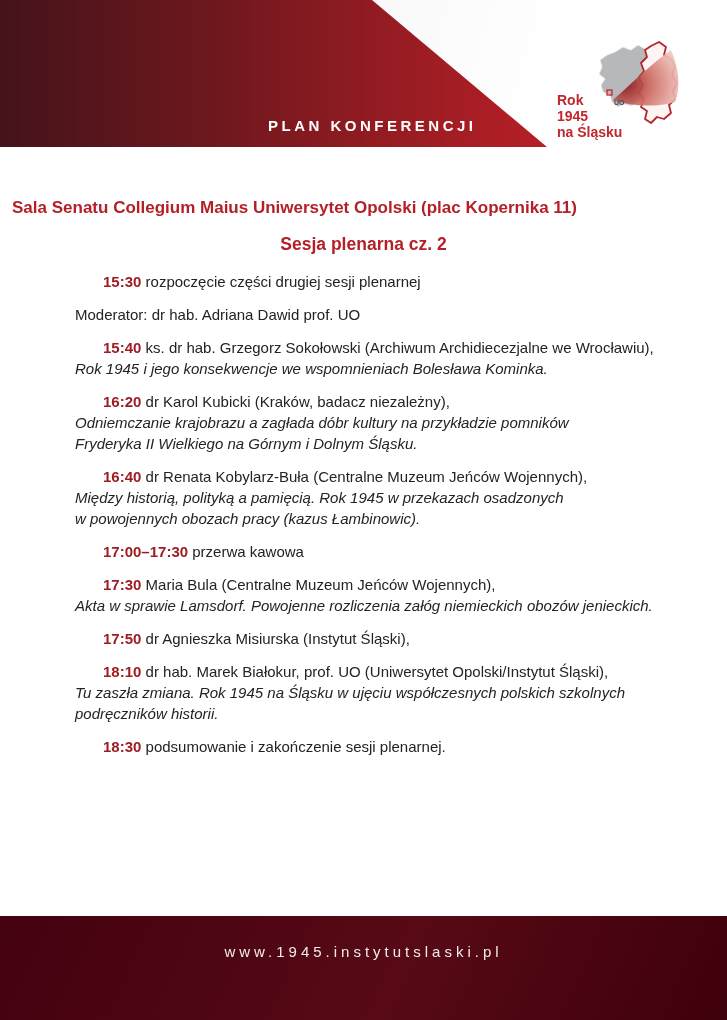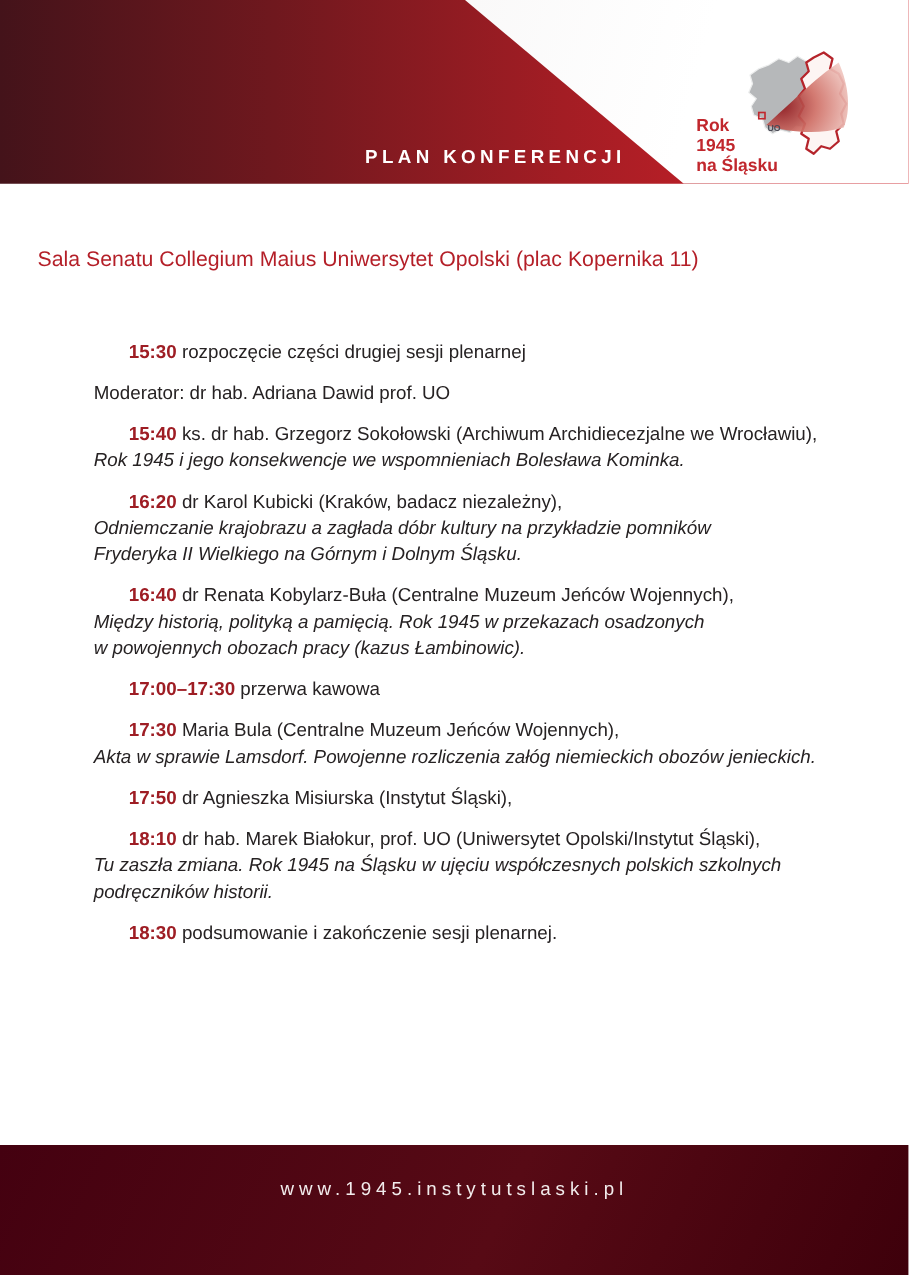--- a/index.html
+++ b/index.html
@@ -11,33 +11,33 @@
   .header{
     position:absolute;top:0;left:0;width:727px;height:147px;
     background:linear-gradient(90deg,#44131a 0%,#6f181e 30%,#a31d24 62%,#c42028 85%,#cb2128 100%);
   }
   .header-cut{
     position:absolute;top:0;left:0;width:100%;height:100%;
     background:linear-gradient(105deg,#efeeee 0%,#f9f8f8 45%,#ffffff 75%);
     clip-path:polygon(372px 0,727px 0,727px 147px,547px 147px);
   }
   .banner-label{
-    position:absolute;left:292px;top:117px;
+    position:absolute;left:268px;top:117px;
     color:#fff;font-size:15px;font-weight:bold;letter-spacing:3.5px;white-space:nowrap;
   }
   .logo{position:absolute;top:40px;right:18px;width:152px;height:106px;}
   .logo svg{position:absolute;top:0;left:0;}
   .logo-text{
     position:absolute;left:0;top:52px;color:#c1272d;font-weight:bold;
     font-size:14px;line-height:16px;white-space:nowrap;
   }
   
   .venue-title{
     position:absolute;top:198px;left:0;width:589px;text-align:center;
-    color:#b41f28;font-size:17px;font-weight:400;margin:0;
+    color:#b41f28;font-size:17px;font-weight:700;margin:0;
   }
   .session-title{
     position:absolute;top:234px;left:0;width:727px;text-align:center;
     color:#b41f28;font-size:17.5px;font-weight:700;margin:0;
   }
   .schedule{position:absolute;top:271px;left:75px;width:625px;}
   .item{margin:0 0 12px 0;font-size:15px;line-height:21px;color:#262223;}
   .time{color:#9e1d24;font-weight:bold;margin-left:28px;}
   .details{display:block;font-style:italic;white-space:pre-line;}
   .details-plain{font-style:normal;}
@@ -79,20 +79,21 @@
       </svg>
       <div class="logo-text">
         <div>Rok</div>
         <div>1945</div>
         <div>na Śląsku</div>
       </div>
     </div>
   </div>
 
   <h1 class="venue-title">Sala Senatu Collegium Maius Uniwersytet Opolski (plac Kopernika 11)</h1>
+  <h2 class="session-title">Sesja plenarna cz. 2</h2>
 
   <div class="schedule">
     <p class="item"><strong class="time">15:30 </strong><span>rozpoczęcie części drugiej sesji plenarnej</span></p>
 
     <p class="item"><span>Moderator: dr hab. Adriana Dawid prof. UO</span></p>
 
     <p class="item"><strong class="time">15:40 </strong><span>ks. dr hab. Grzegorz Sokołowski (Archiwum Archidiecezjalne we Wrocławiu),</span><em class="details"><span>Rok 1945 i jego konsekwencje we wspomnieniach Bolesława Kominka.</span></em></p>
 
 
     <p class="item"><strong class="time">16:20 </strong><span>dr Karol Kubicki (Kraków, badacz niezależny),</span><em class="details"><span>Odniemczanie krajobrazu a zagłada dóbr kultury na przykładzie pomników

